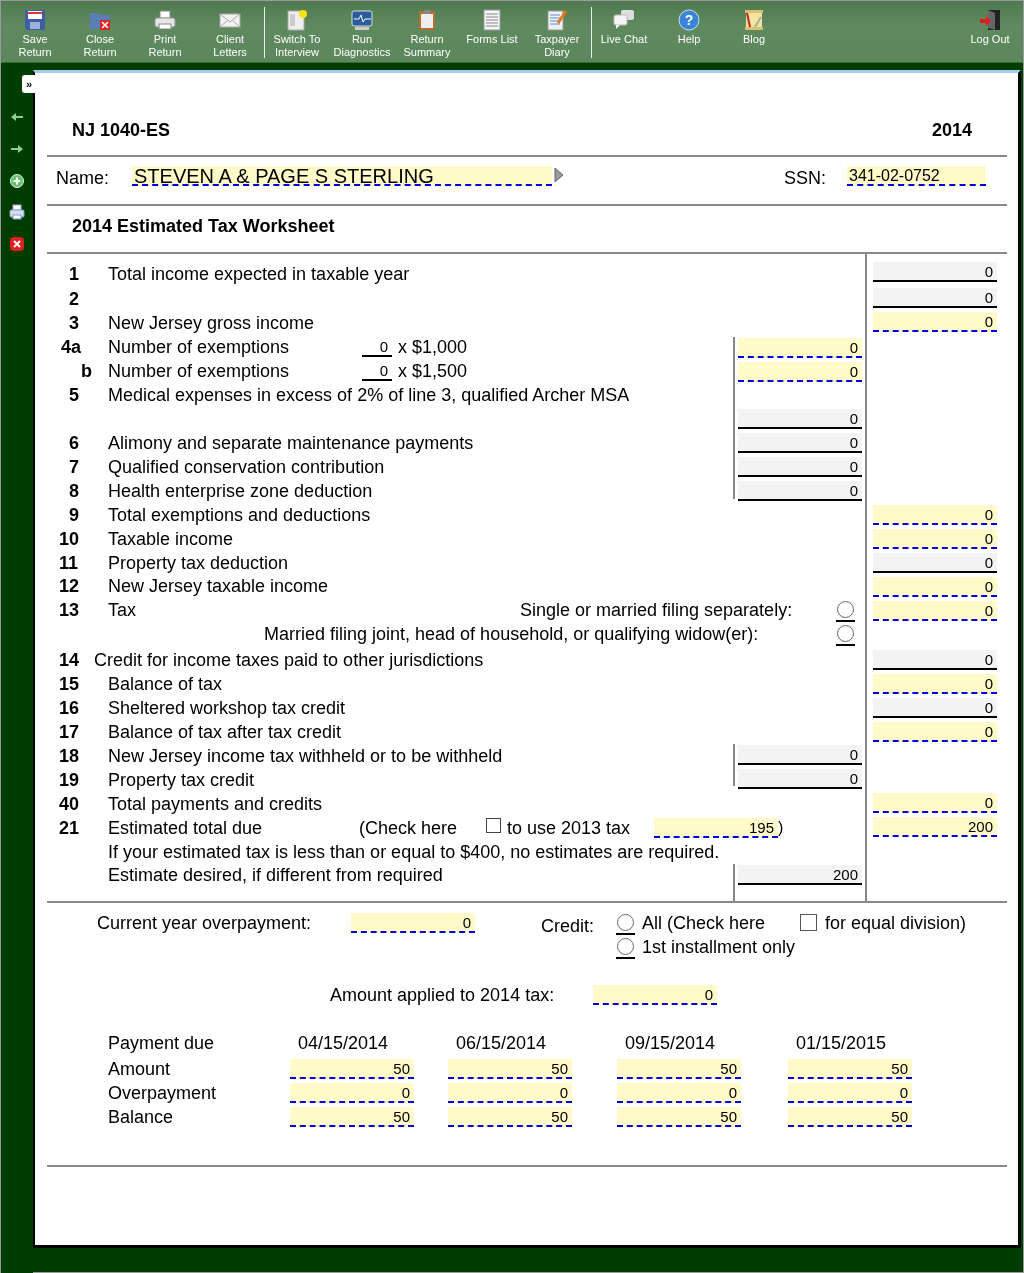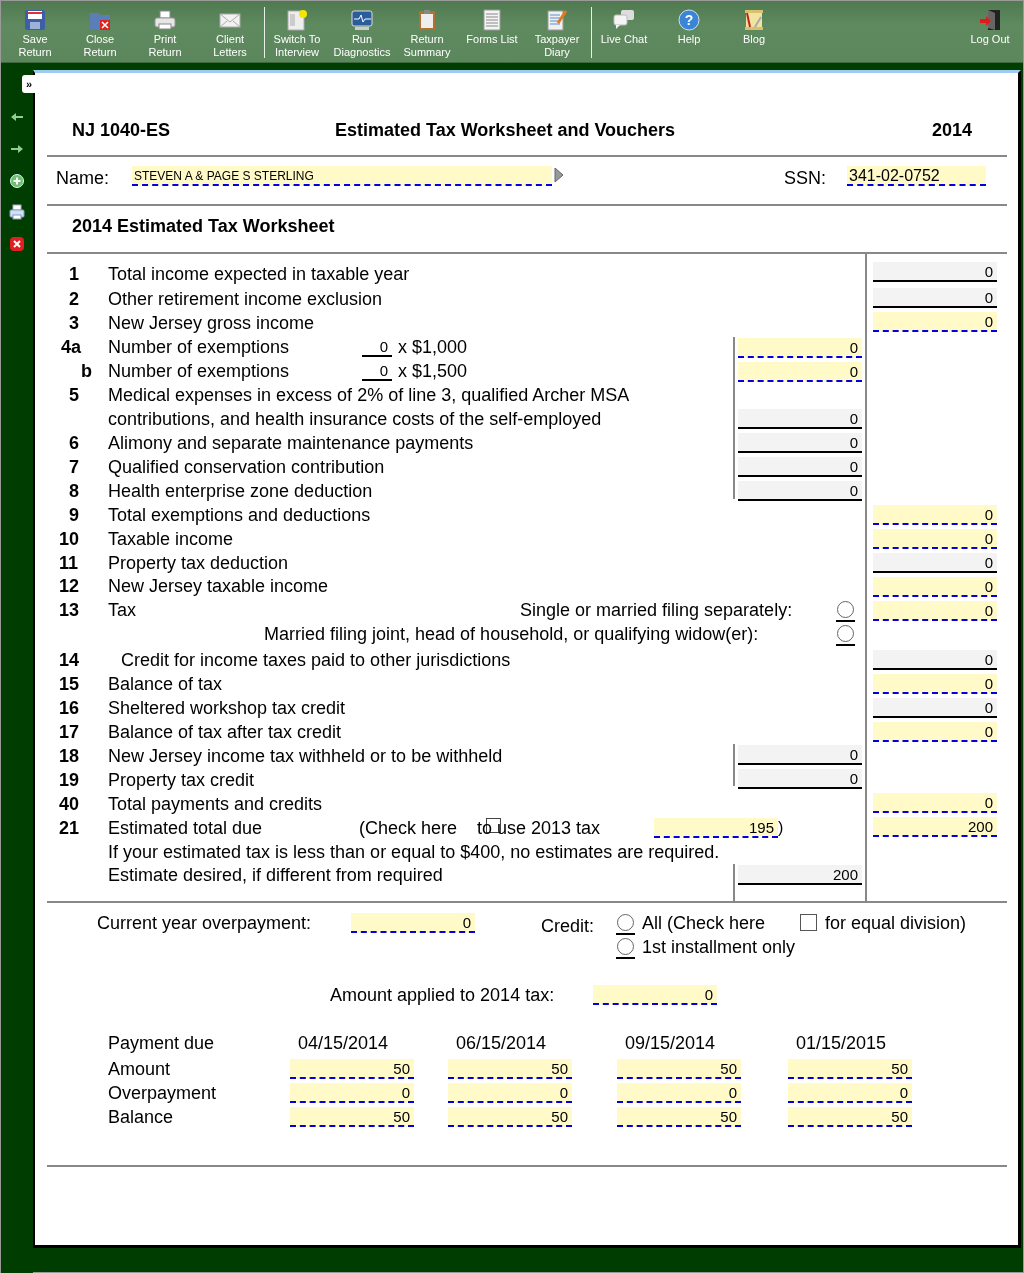--- a/index.html
+++ b/index.html
@@ -218,26 +218,25 @@
           <rect x="1" y="1" width="14" height="14" rx="4" fill="#e02020"></rect>
           <path d="M5 5l6 6M11 5l-6 6" stroke="#fff" stroke-width="2"></path>
         </svg>
     </div>
   </div>
   <div id="expand-toggle">»</div>
 
   <div id="content">
 
     <div class="t b" style="left:37px;top:46px">NJ 1040-ES</div>
-    <div class="t b" style="left:300px;top:46px">Estimated Tax Worksheet and Vouchers</div>
     <div class="t b" style="left:897px;top:46px">2014</div>
     <div class="hr" style="left:12px;top:82px;width:960px"></div>
 
     <div class="t" style="left:21px;top:94px">Name:</div>
-    <div class="fld y left" style="left:97px;top:93px;width:420px;font-size:12px">STEVEN A &amp; PAGE S STERLING</div>
+    <div class="fld y left" style="left:97px;top:93px;width:420px;font-size:20px">STEVEN A &amp; PAGE S STERLING</div>
     <div class="abs" style="left:519px;top:94px">
       <svg width="10" height="16">
           <path d="M1 1l8 7-8 7z" fill="#999" stroke="#666"></path>
         </svg>
     </div>
     <div class="t" style="left:749px;top:94px">SSN:</div>
     <div class="fld y left" style="left:812px;top:93px;width:139px;font-size:16px">341-02-0752</div>
     <div class="hr" style="left:12px;top:131px;width:960px"></div>
 
     <div class="t b" style="left:37px;top:142px">2014 Estimated Tax Worksheet</div>
@@ -246,42 +245,40 @@
     <div class="vr" style="left:830px;top:181px;height:647px"></div>
     <div class="vr" style="left:698px;top:264px;height:162px"></div>
     <div class="vr" style="left:698px;top:671px;height:42px"></div>
     <div class="vr" style="left:698px;top:791px;height:37px"></div>
 
     <div class="num" style="left:34px;top:190px">1</div>
     <div class="t" style="left:73px;top:190px">Total income expected in taxable year</div>
     <div class="fld g" style="left:838px;top:189px;width:124px">0</div>
 
     <div class="num" style="left:34px;top:215px">2</div>
-    <div class="t" style="left:73px;top:215px">Other retirement income exclusion</div>
     <div class="fld g" style="left:838px;top:215px;width:124px">0</div>
 
     <div class="num" style="left:34px;top:239px">3</div>
     <div class="t" style="left:73px;top:239px">New Jersey gross income</div>
     <div class="fld y" style="left:838px;top:239px;width:124px">0</div>
 
     <div class="num" style="left:26px;top:263px">4a</div>
     <div class="t" style="left:73px;top:263px">Number of exemptions</div>
     <div class="fld g" style="left:327px;top:264px;width:30px;background:#fff">0</div>
     <div class="t" style="left:363px;top:263px">x $1,000</div>
     <div class="fld y" style="left:703px;top:265px;width:124px">0</div>
 
     <div class="num" style="left:46px;top:287px">b</div>
     <div class="t" style="left:73px;top:287px">Number of exemptions</div>
     <div class="fld g" style="left:327px;top:288px;width:30px;background:#fff">0</div>
     <div class="t" style="left:363px;top:287px">x $1,500</div>
     <div class="fld y" style="left:703px;top:289px;width:124px">0</div>
 
     <div class="num" style="left:34px;top:311px">5</div>
     <div class="t" style="left:73px;top:311px">Medical expenses in excess of 2% of line 3,  qualified Archer MSA</div>
-    <div class="t" style="left:73px;top:335px">contributions,  and health insurance costs of the self-employed</div>
     <div class="fld g" style="left:703px;top:336px;width:124px">0</div>
 
     <div class="num" style="left:34px;top:359px">6</div>
     <div class="t" style="left:73px;top:359px">Alimony and separate maintenance payments</div>
     <div class="fld g" style="left:703px;top:360px;width:124px">0</div>
 
     <div class="num" style="left:34px;top:383px">7</div>
     <div class="t" style="left:73px;top:383px">Qualified conservation contribution</div>
     <div class="fld g" style="left:703px;top:384px;width:124px">0</div>
 
@@ -309,21 +306,21 @@
     <div class="t" style="left:73px;top:526px">Tax</div>
     <div class="t" style="left:485px;top:526px">Single or married filing separately:</div>
     <div class="radio" style="left:802px;top:528px"></div>
     <div class="radio-ul" style="left:801px;top:547px;width:19px"></div>
     <div class="fld y" style="left:838px;top:528px;width:124px">0</div>
     <div class="t" style="left:229px;top:550px">Married filing joint,  head of household,  or qualifying widow(er):</div>
     <div class="radio" style="left:802px;top:552px"></div>
     <div class="radio-ul" style="left:801px;top:571px;width:19px"></div>
 
     <div class="num" style="left:24px;top:576px">14</div>
-    <div class="t" style="left:86px;top:576px">Credit for income taxes paid to other jurisdictions</div>
+    <div class="t" style="left:59px;top:576px">Credit for income taxes paid to other jurisdictions</div>
     <div class="fld g" style="left:838px;top:577px;width:124px">0</div>
 
     <div class="num" style="left:24px;top:600px">15</div>
     <div class="t" style="left:73px;top:600px">Balance of tax</div>
     <div class="fld y" style="left:838px;top:601px;width:124px">0</div>
 
     <div class="num" style="left:24px;top:624px">16</div>
     <div class="t" style="left:73px;top:624px">Sheltered workshop tax credit</div>
     <div class="fld g" style="left:838px;top:625px;width:124px">0</div>
 
@@ -340,21 +337,21 @@
     <div class="fld g" style="left:703px;top:696px;width:124px">0</div>
 
     <div class="num" style="left:24px;top:720px">40</div>
     <div class="t" style="left:73px;top:720px">Total payments and credits</div>
     <div class="fld y" style="left:838px;top:720px;width:124px">0</div>
 
     <div class="num" style="left:24px;top:744px">21</div>
     <div class="t" style="left:73px;top:744px">Estimated total due</div>
     <div class="t" style="left:324px;top:744px">(Check here</div>
     <div class="chk" style="left:451px;top:745px;border-color:#444"></div>
-    <div class="t" style="left:442px;top:744px">to use 2013 tax</div>
+    <div class="t" style="left:472px;top:744px">to use 2013 tax</div>
     <div class="fld y" style="left:619px;top:745px;width:124px">195</div>
     <div class="t" style="left:743px;top:744px;font-size:16px">)</div>
     <div class="fld y" style="left:838px;top:744px;width:124px">200</div>
     <div class="t" style="left:73px;top:768px">If your estimated tax is less than or equal to $400,  no estimates are required.</div>
     <div class="t" style="left:73px;top:791px">Estimate desired,  if different from required</div>
     <div class="fld g" style="left:703px;top:792px;width:124px">200</div>
 
     <div class="hr" style="left:12px;top:828px;width:960px"></div>
 
     <div class="t" style="left:62px;top:839px">Current year overpayment:</div>

